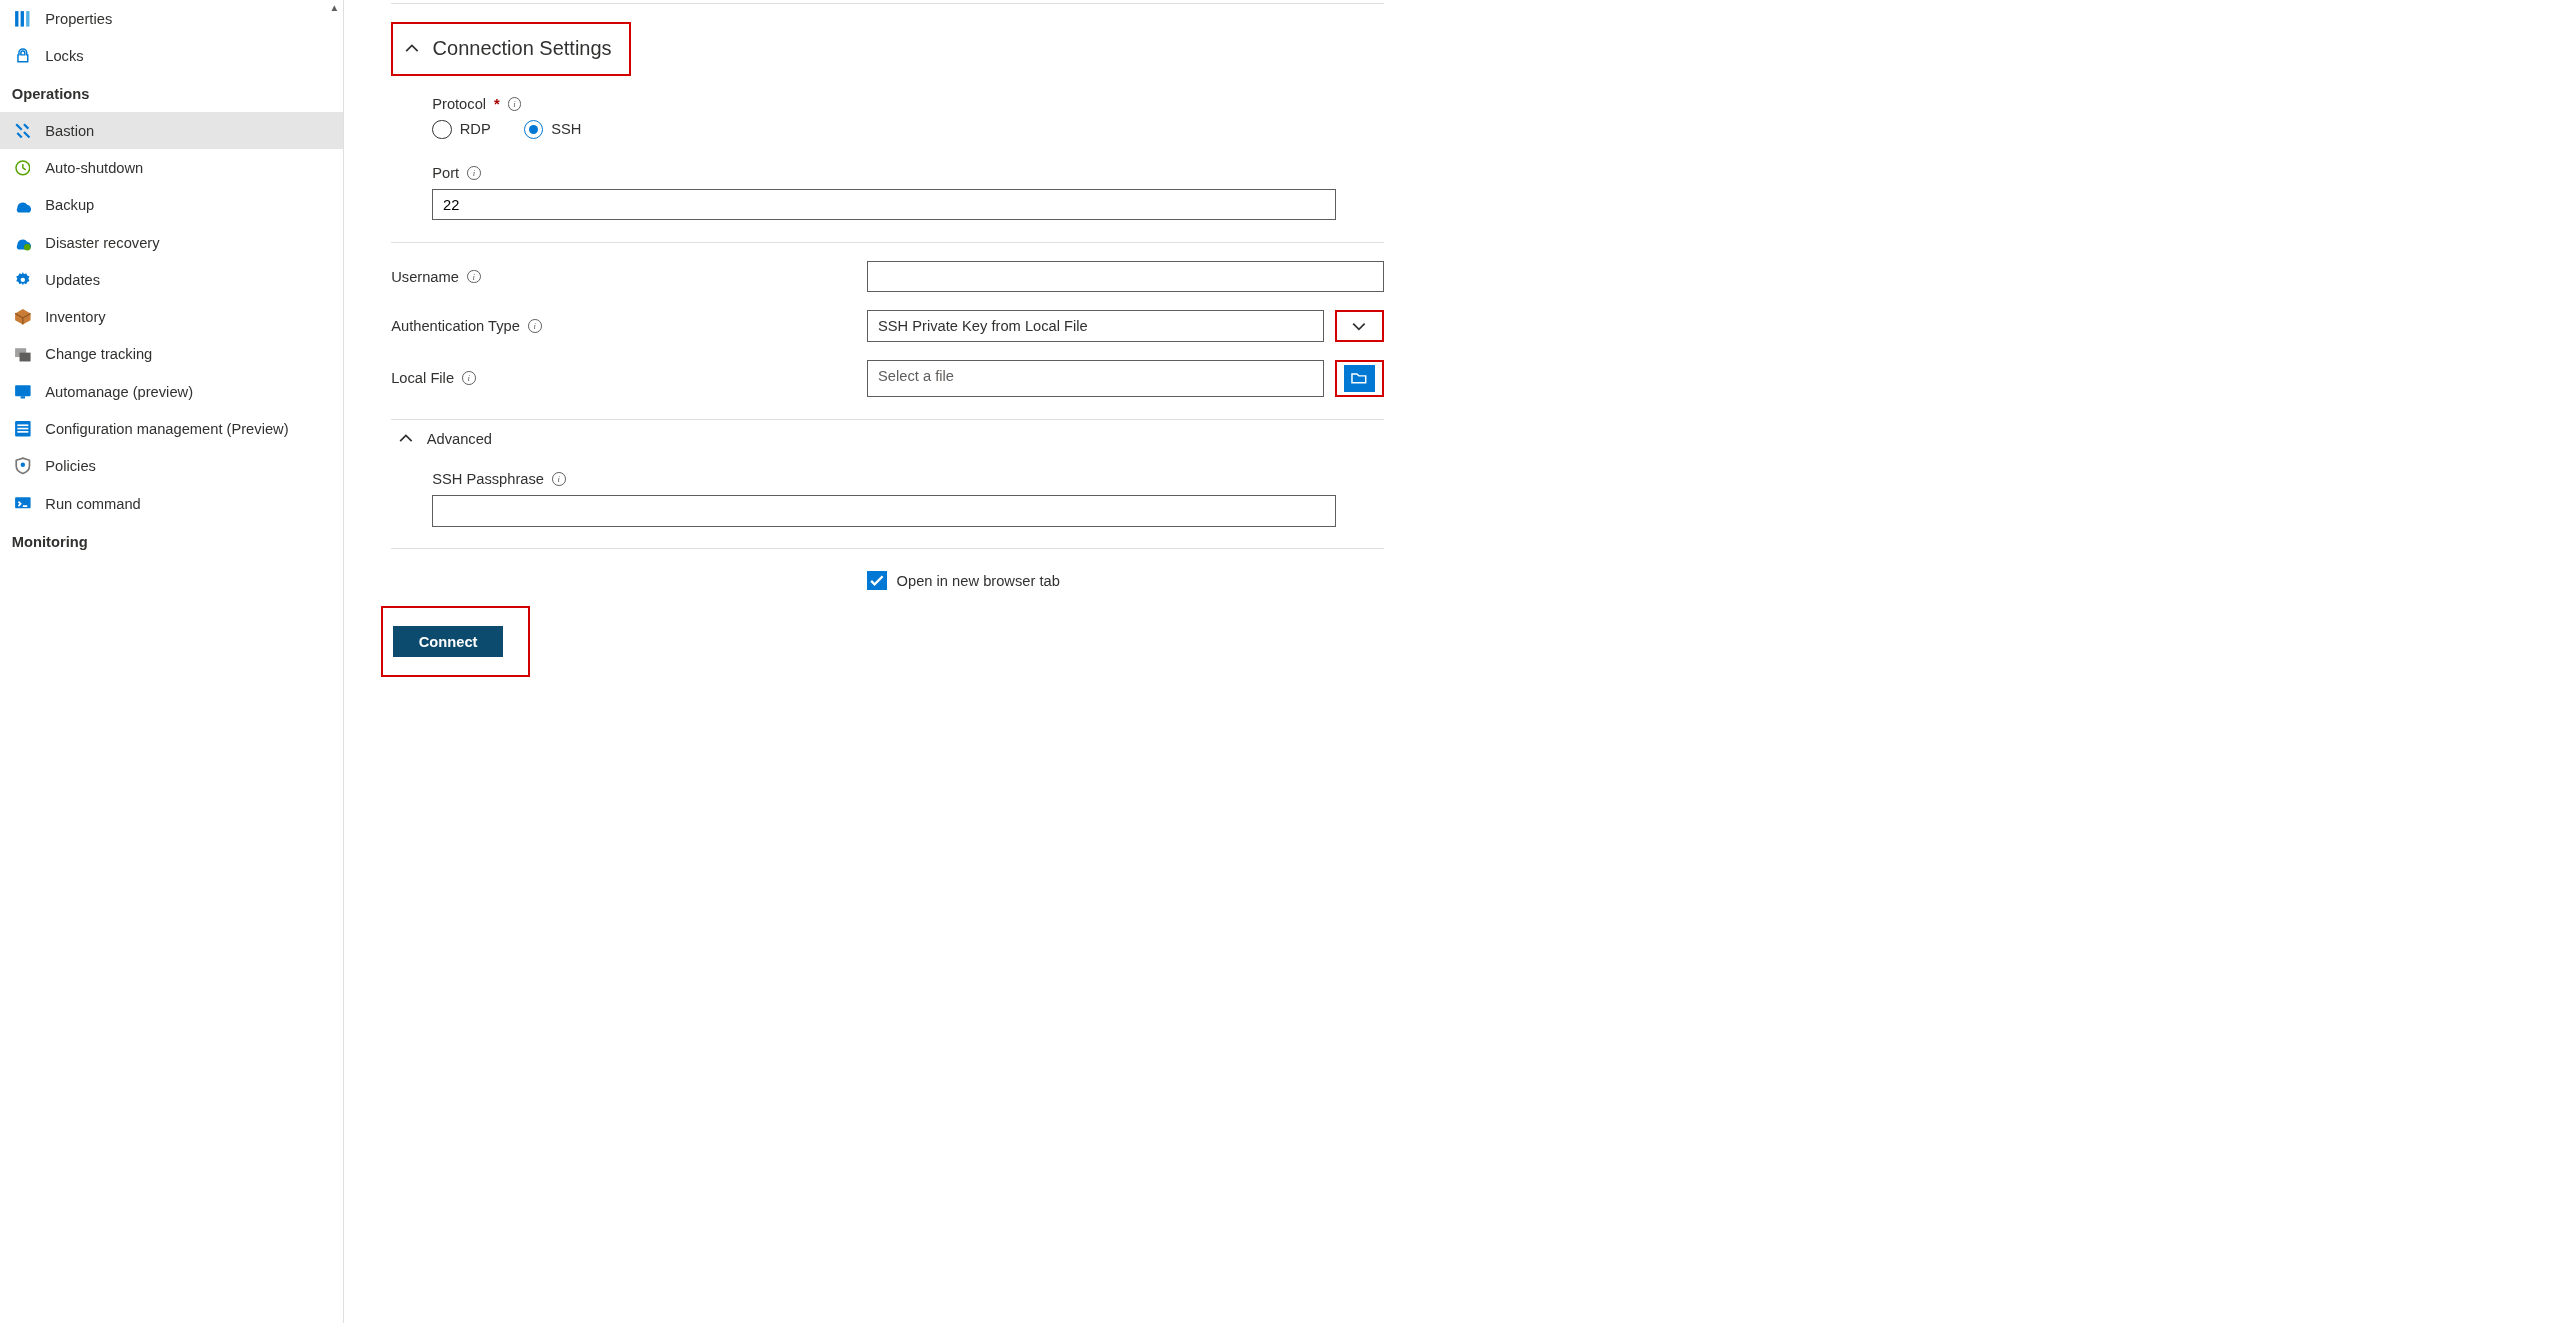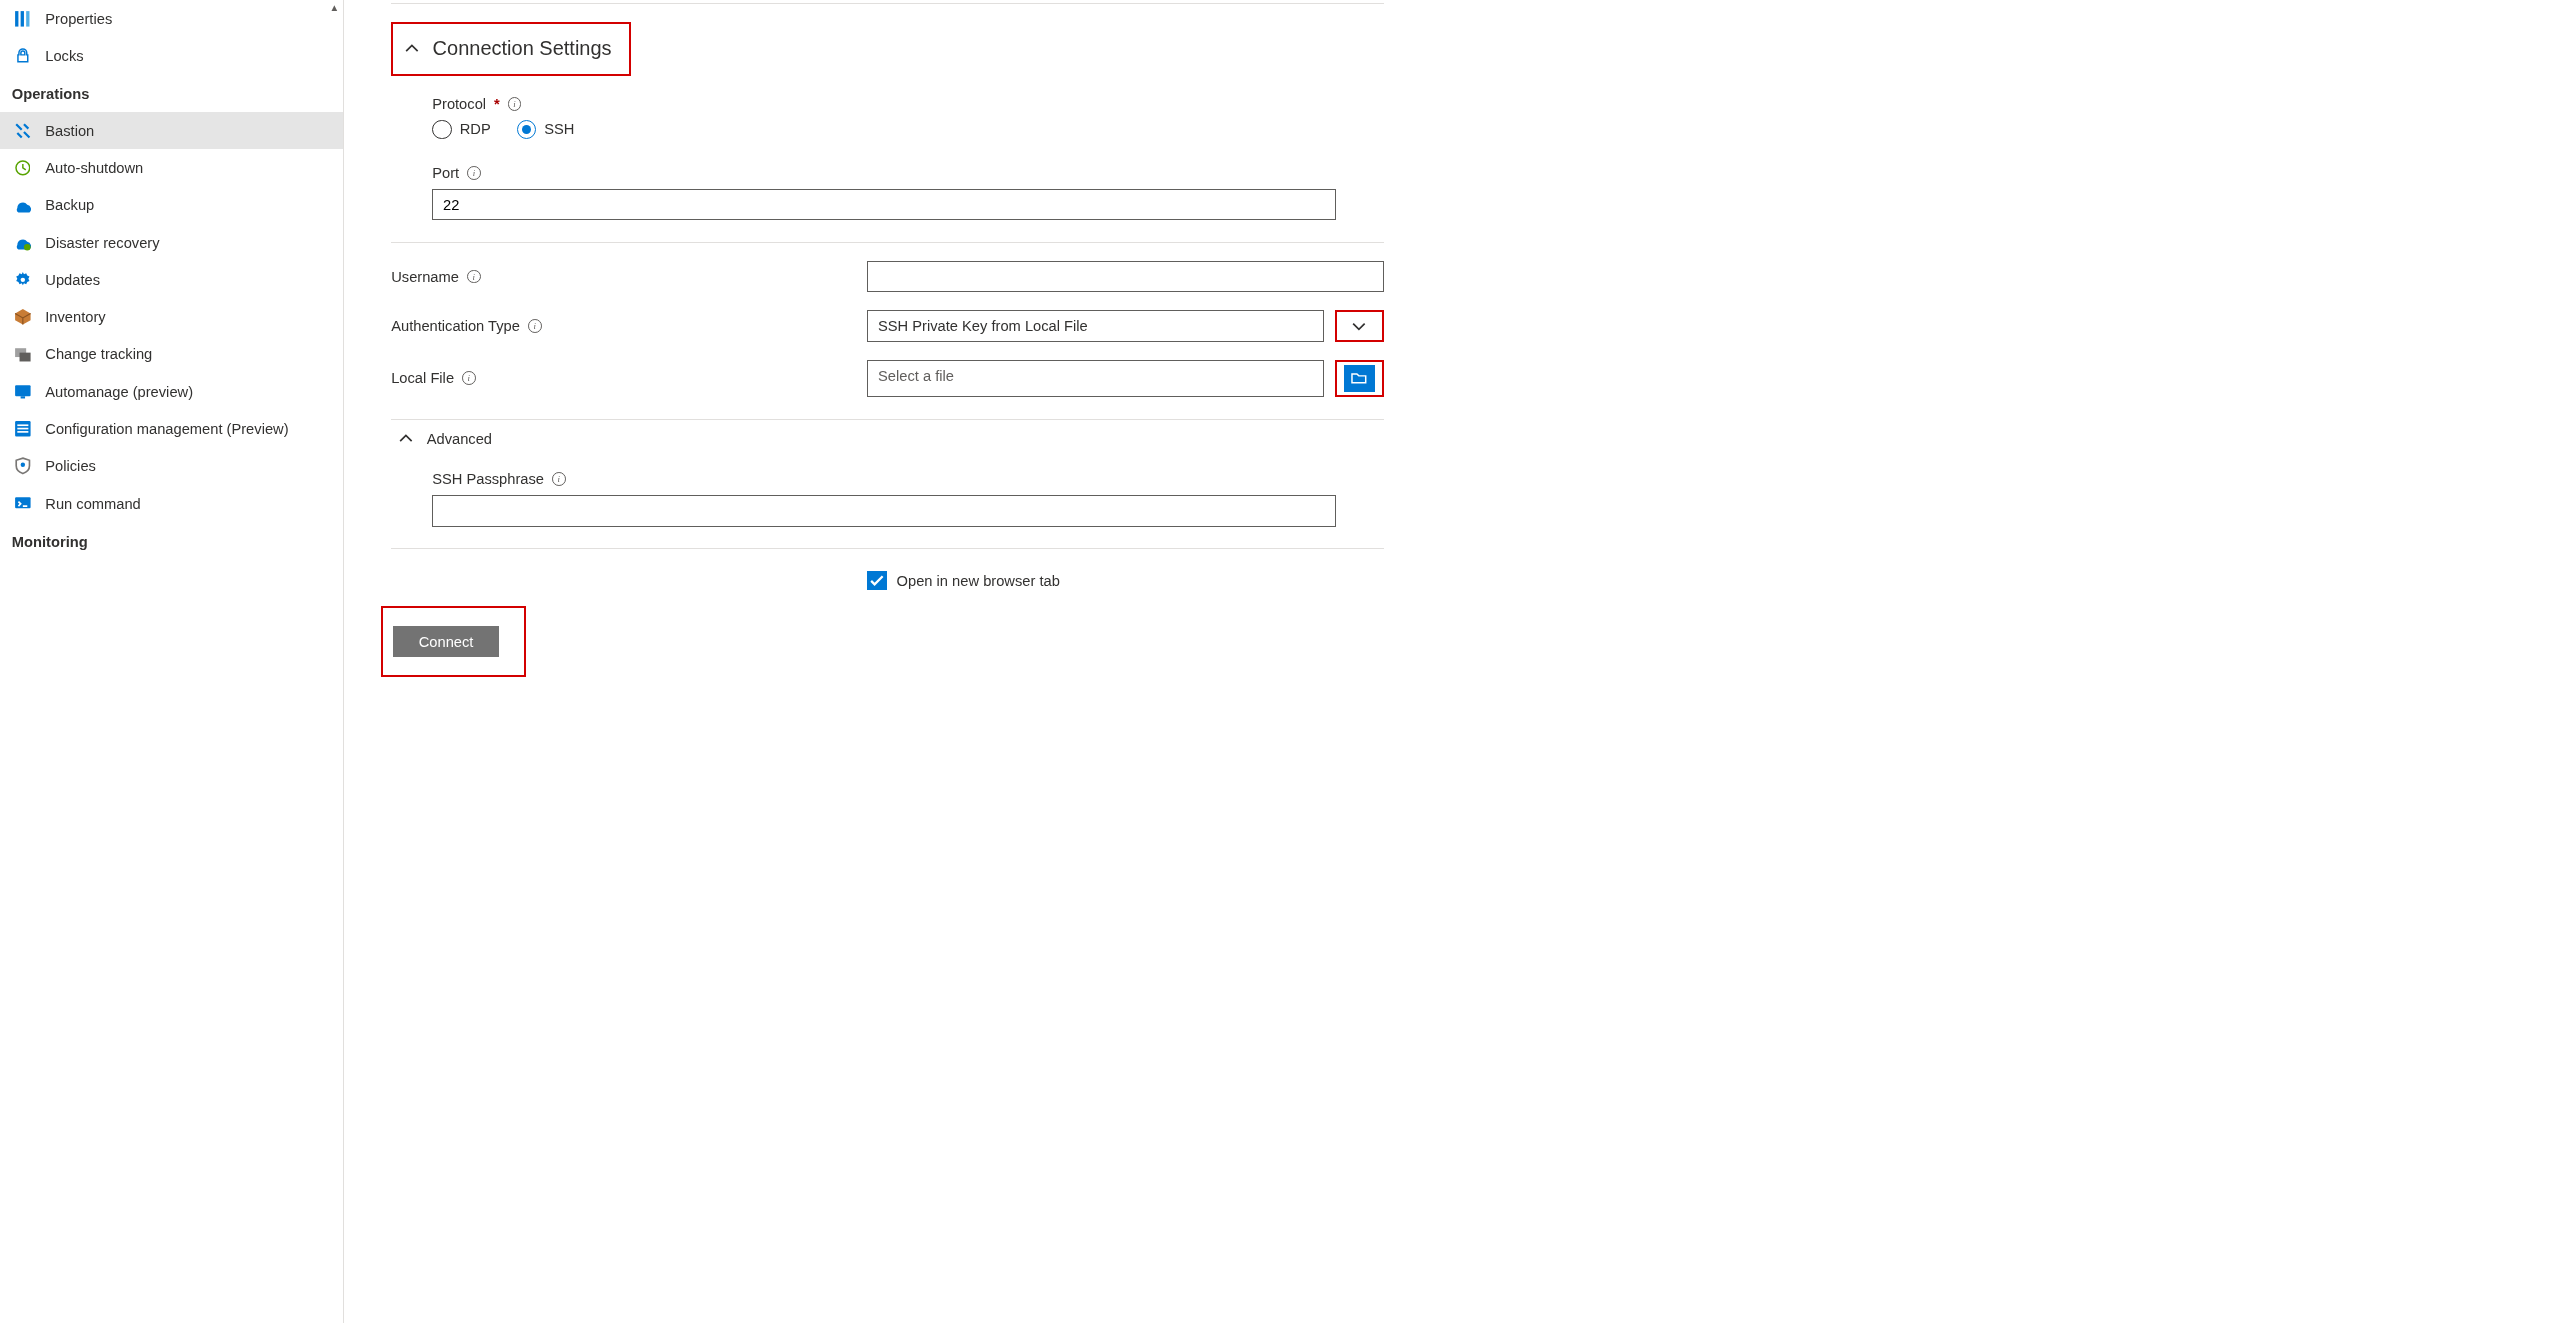--- a/index.html
+++ b/index.html
@@ -23,21 +23,21 @@
     .expander-header.boxed { border: 2px solid #d30000; padding: 13.8px 17.7px 13.8px 11.8px; margin-top: 17.7px; margin-bottom: 3.9px; display: inline-flex; }
     .expander-header.small { font-size: 14.7px; padding: 11.8px 0 7.9px 7.9px; }
     .chevron { width: 13.8px; height: 13.8px; display: flex; align-items: center; justify-content: center; }
 
     
     .form-section { padding: 0 0 0 41px; }
     .field-label { font-size: 14.7px; color: #323130; display: flex; align-items: center; gap: 7.9px; margin-bottom: 7.9px; margin-top: 15.7px; }
     .required { color: #a80000; font-weight: 600; }
     .info-icon { width: 13.8px; height: 13.8px; border: 1px solid #605e5c; border-radius: 50%; display: inline-flex; align-items: center; justify-content: center; font-size: 8.8px; color: #605e5c; font-style: italic; font-family: Georgia, serif; cursor: default; }
 
-    .radio-row { display: flex; align-items: center; gap: 26px; margin-top: 3.9px; }
+    .radio-row { display: flex; align-items: center; gap: 33px; margin-top: 3.9px; }
     .radio-option { display: flex; align-items: center; gap: 7.9px; cursor: pointer; font-size: 14.7px; }
     .radio-circle { width: 19.6px; height: 19.6px; border: 1.5px solid #323130; border-radius: 50%; display: flex; align-items: center; justify-content: center; }
     .radio-circle.checked { border-color: #0078d4; }
     .radio-dot { width: 9.8px; height: 9.8px; border-radius: 50%; background: #0078d4; }
 
     .text-input { width: 100%; max-width: 904px; border: 1px solid #605e5c; padding: 6.9px 9.8px; font-size: 14.7px; font-family: inherit; background: #fff; }
 
     .two-col-row { display: flex; align-items: center; margin-top: 17.7px; }
     .two-col-label { width: 476px; font-size: 14.7px; display: flex; align-items: center; gap: 7.9px; text-align: right; }
     .two-col-ctrl { flex: 1; display: flex; align-items: center; gap: 12px; }
@@ -48,21 +48,21 @@
     .select-chevron-btn { width: 49px; border: 2px solid #d30000; display: flex; align-items: center; justify-content: center; margin-left: -1px; cursor: pointer; background: #fff; }
 
     .file-box { border: 1px solid #605e5c; padding: 6.9px 9.8px; font-size: 14.7px; color: #605e5c; background: #fff; cursor: pointer; }
     .file-browse-btn { width: 49px; border: 2px solid #d30000; display: flex; align-items: center; justify-content: center; margin-left: -1px; cursor: pointer; padding: 2.9px; }
     .file-browse-inner { width: 31px; height: 27.5px; background: #0078d4; display: flex; align-items: center; justify-content: center; }
 
     .checkbox-row { display: flex; align-items: center; gap: 9.8px; margin-left: 476px; margin-top: 21.6px; font-size: 14.7px; }
     .checkbox { width: 19.6px; height: 19.6px; background: #0078d4; display: flex; align-items: center; justify-content: center; cursor: pointer; }
 
     .connect-wrap { border: 2px solid #d30000; display: inline-block; padding: 17.7px 25.5px 17.7px 9.8px; margin-top: 15.7px; margin-left: -9.8px; }
-    .connect-btn { background: #737373; color: #fff; border: none; padding: 7.9px 25.5px; font-size: 14.7px; font-weight: 400; cursor: pointer; }
+    .connect-btn { background: #0c4a6e; color: #fff; border: none; padding: 7.9px 25.5px; font-size: 14.7px; font-weight: 700; cursor: pointer; }
 
     .main .divider { margin: 21.6px 0 0 0; }
   </style>
 </head>
 <body>
 
 <div class="sidebar">
   <span class="scroll-indicator">▲</span>
 
   <div class="sidebar-item">

